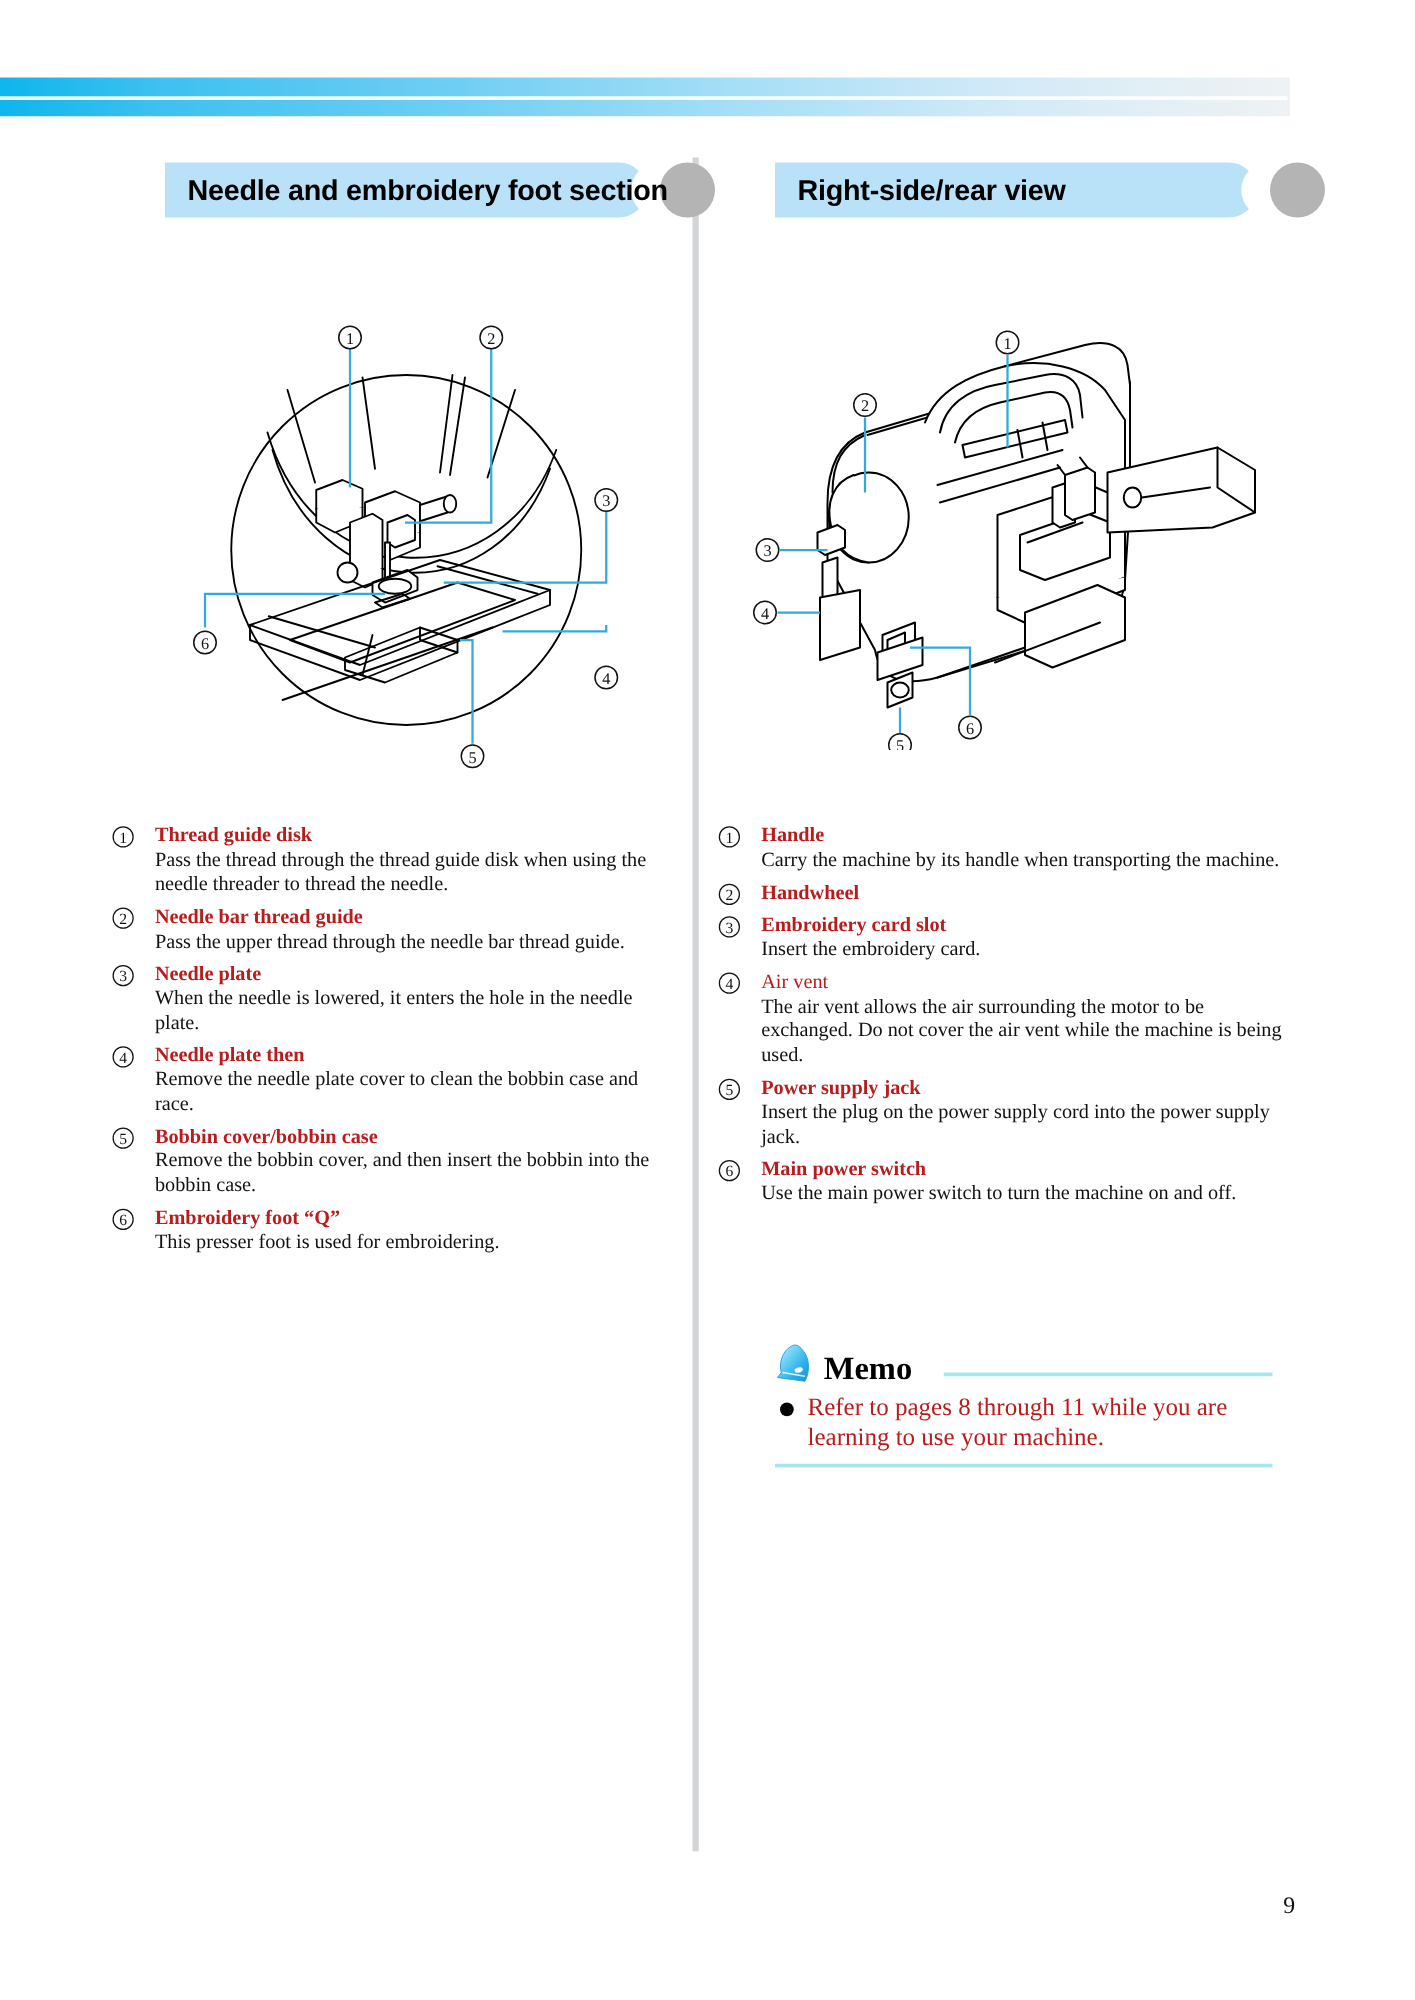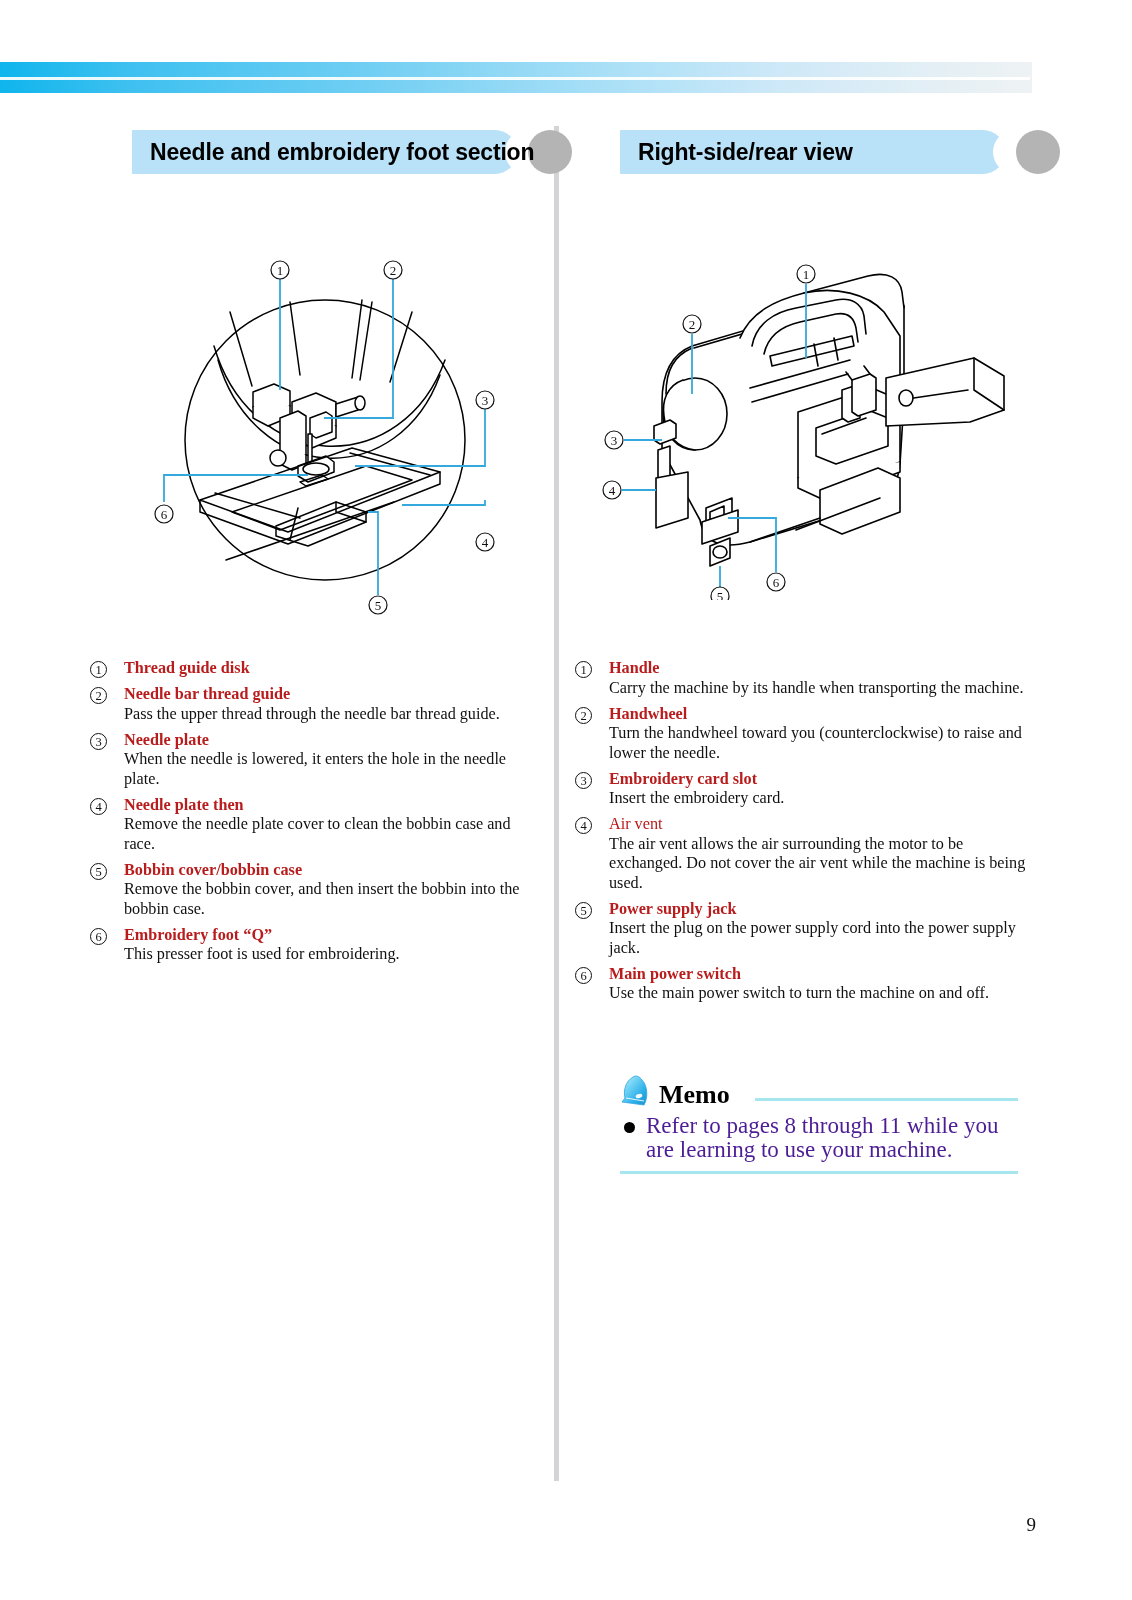--- a/index.html
+++ b/index.html
@@ -172,23 +172,23 @@
   .memo-bullet {
     position: absolute;
     left: 4px;
     top: 10px;
     width: 11px;
     height: 11px;
     border-radius: 50%;
     background: #000;
   }
   .memo-text {
-    font-size: 23px;
+    font-size: 20px;
     line-height: 24px;
-    color: #4c1d95;
+    color: #b91c1c;
   }
   .memo-bottom-rule {
     height: 2.5px;
     background: #a5e6ef;
     width: 100%;
   }
 
   
   .page-number {
     position: absolute;
@@ -389,31 +389,31 @@
         <text x="12" y="245">4</text>
     <circle cx="120" cy="346" r="9" fill="#fff" stroke="#111" stroke-width="1.2"></circle>
         <text x="120" y="351">5</text>
     <circle cx="176" cy="332" r="9" fill="#fff" stroke="#111" stroke-width="1.2"></circle>
         <text x="176" y="337">6</text>
   </g>
 </svg>
 </div>
 
 <div class="deflist" id="left-list" style="left:90px; top:659px;">
-    <div class="defitem"><span class="defnum">1</span><span class="defterm">Thread guide disk</span><br></div>
+    <div class="defitem"><span class="defnum">1</span><span class="defterm">Thread guide disk</span><br><span class="defdesc">Pass the thread through the thread guide disk when using the needle threader to thread the needle.</span></div>
     <div class="defitem"><span class="defnum">2</span><span class="defterm">Needle bar thread guide</span><br><span class="defdesc">Pass the upper thread through the needle bar thread guide.</span></div>
     <div class="defitem"><span class="defnum">3</span><span class="defterm">Needle plate</span><br><span class="defdesc">When the needle is lowered, it enters the hole in the needle plate.</span></div>
     <div class="defitem"><span class="defnum">4</span><span class="defterm">Needle plate then</span><br><span class="defdesc">Remove the needle plate cover to clean the bobbin case and race.</span></div>
     <div class="defitem"><span class="defnum">5</span><span class="defterm">Bobbin cover/bobbin case</span><br><span class="defdesc">Remove the bobbin cover, and then insert the bobbin into the bobbin case.</span></div>
     <div class="defitem"><span class="defnum">6</span><span class="defterm">Embroidery foot “Q”</span><br><span class="defdesc">This presser foot is used for embroidering.</span></div>
   </div>
 
 <div class="deflist" id="right-list" style="left:575px; top:659px;">
     <div class="defitem"><span class="defnum">1</span><span class="defterm">Handle</span><br><span class="defdesc">Carry the machine by its handle when transporting the machine.</span></div>
-    <div class="defitem"><span class="defnum">2</span><span class="defterm">Handwheel</span><br><span class="defdesc">Turn the handwheel toward you (counterclockwise) to raise and lower the needle.</span></div>
+    <div class="defitem"><span class="defnum">2</span><span class="defterm">Handwheel</span><br></div>
     <div class="defitem"><span class="defnum">3</span><span class="defterm">Embroidery card slot</span><br><span class="defdesc">Insert the embroidery card.</span></div>
     <div class="defitem"><span class="defnum">4</span><span class="defterm plain">Air vent</span><br><span class="defdesc">The air vent allows the air surrounding the motor to be exchanged. Do not cover the air vent while the machine is being used.</span></div>
     <div class="defitem"><span class="defnum">5</span><span class="defterm">Power supply jack</span><br><span class="defdesc">Insert the plug on the power supply cord into the power supply jack.</span></div>
     <div class="defitem"><span class="defnum">6</span><span class="defterm">Main power switch</span><br><span class="defdesc">Use the main power switch to turn the machine on and off.</span></div>
   </div>
 
 <div class="memo" style="left:620px; top:1076px;">
   <div class="memo-head">
     <div class="memo-icon">
       <svg width="38" height="38" viewBox="0 0 38 38" xmlns="http://www.w3.org/2000/svg">

